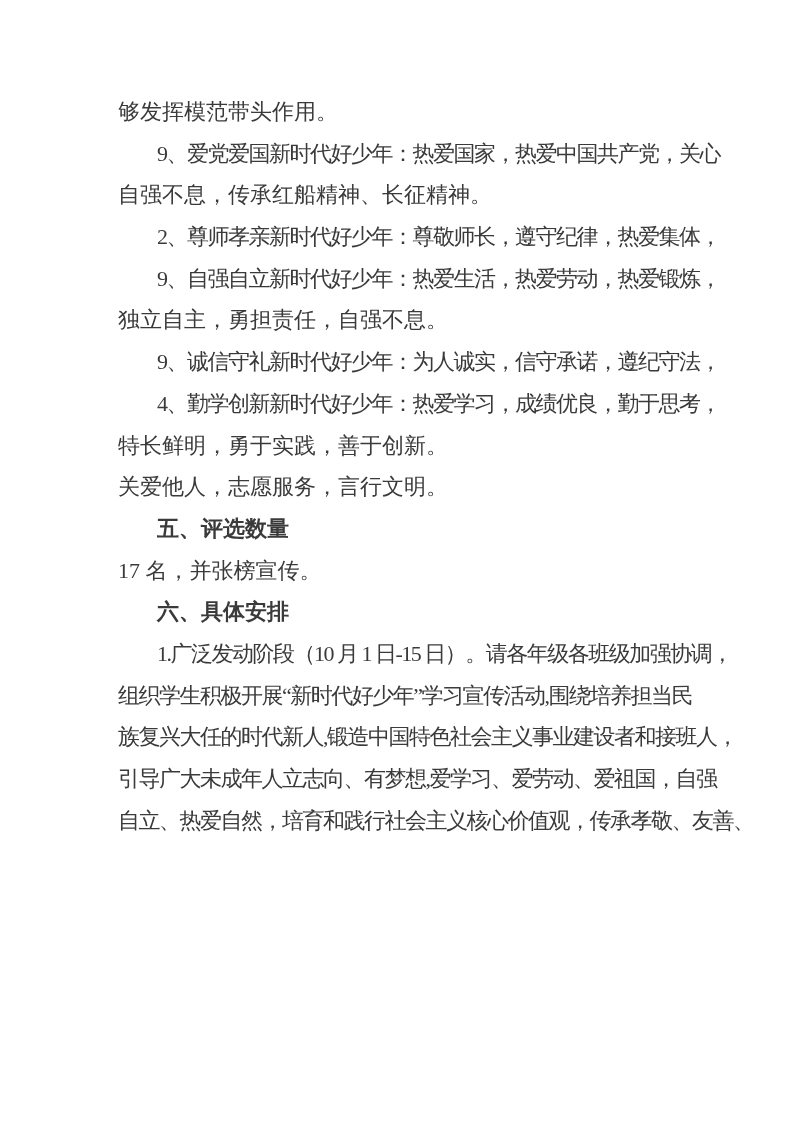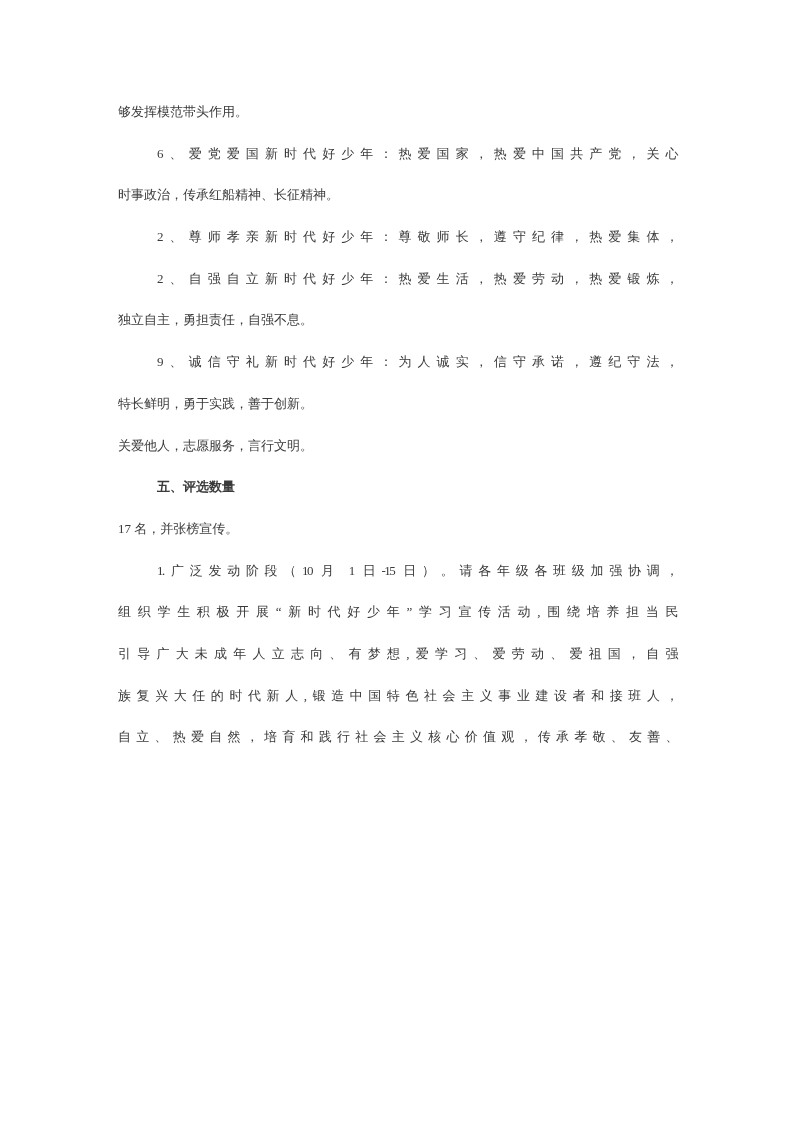--- a/index.html
+++ b/index.html
@@ -13,21 +13,21 @@
     width: 793px;
     height: 1122px;
     padding: 91px 116px 0 118px;
   }
   .doc-body {
     width: 559px;
   }
   .line {
     height: 41.7px;
     line-height: 41.7px;
-    font-size: 13px;
+    font-size: 22px;
     white-space: nowrap;
     overflow: visible;
   }
   .line.indent {
     padding-left: 39px; 
   }
   .line.bold {
     font-weight: bold;
     font-family: Liberation Serif, serif;
   }
@@ -37,29 +37,31 @@
     text-justify: inter-character;
     letter-spacing: -1.5px; 
   }
 </style>
 </head>
 <body style="background: rgb(255, 255, 255);">
 
 <div class="page" style="background: rgb(255, 255, 255); color: rgb(58, 58, 58);">
   <div class="doc-body">
       <div class="line">够发挥模范带头作用。</div>
-      <div class="line indent justify">6、爱党爱国新时代好少年：热爱国家，热爱中国共产党，关心</div>
-      <div class="line">时事政治，传承红船精神、长征精神。</div>
+      <div class="line indent justify">9、爱党爱国新时代好少年：热爱国家，热爱中国共产党，关心</div>
+      <div class="line">自强不息，传承红船精神、长征精神。</div>
       <div class="line indent justify">2、尊师孝亲新时代好少年：尊敬师长，遵守纪律，热爱集体，</div>
-      <div class="line indent justify">2、自强自立新时代好少年：热爱生活，热爱劳动，热爱锻炼，</div>
+      <div class="line indent justify">9、自强自立新时代好少年：热爱生活，热爱劳动，热爱锻炼，</div>
       <div class="line">独立自主，勇担责任，自强不息。</div>
       <div class="line indent justify">9、诚信守礼新时代好少年：为人诚实，信守承诺，遵纪守法，</div>
+      <div class="line indent justify">4、勤学创新新时代好少年：热爱学习，成绩优良，勤于思考，</div>
       <div class="line">特长鲜明，勇于实践，善于创新。</div>
       <div class="line">关爱他人，志愿服务，言行文明。</div>
       <div class="line indent bold">五、评选数量</div>
       <div class="line">17 名，并张榜宣传。</div>
+      <div class="line indent bold">六、具体安排</div>
       <div class="line indent justify">1.广泛发动阶段（10 月 1 日-15 日）。请各年级各班级加强协调，</div>
       <div class="line justify">组织学生积极开展“新时代好少年”学习宣传活动,围绕培养担当民</div>
+      <div class="line justify">族复兴大任的时代新人,锻造中国特色社会主义事业建设者和接班人，</div>
       <div class="line justify">引导广大未成年人立志向、有梦想,爱学习、爱劳动、爱祖国，自强</div>
-      <div class="line justify">族复兴大任的时代新人,锻造中国特色社会主义事业建设者和接班人，</div>
       <div class="line justify">自立、热爱自然，培育和践行社会主义核心价值观，传承孝敬、友善、</div>
     </div>
 </div>
 
 </body></html>

